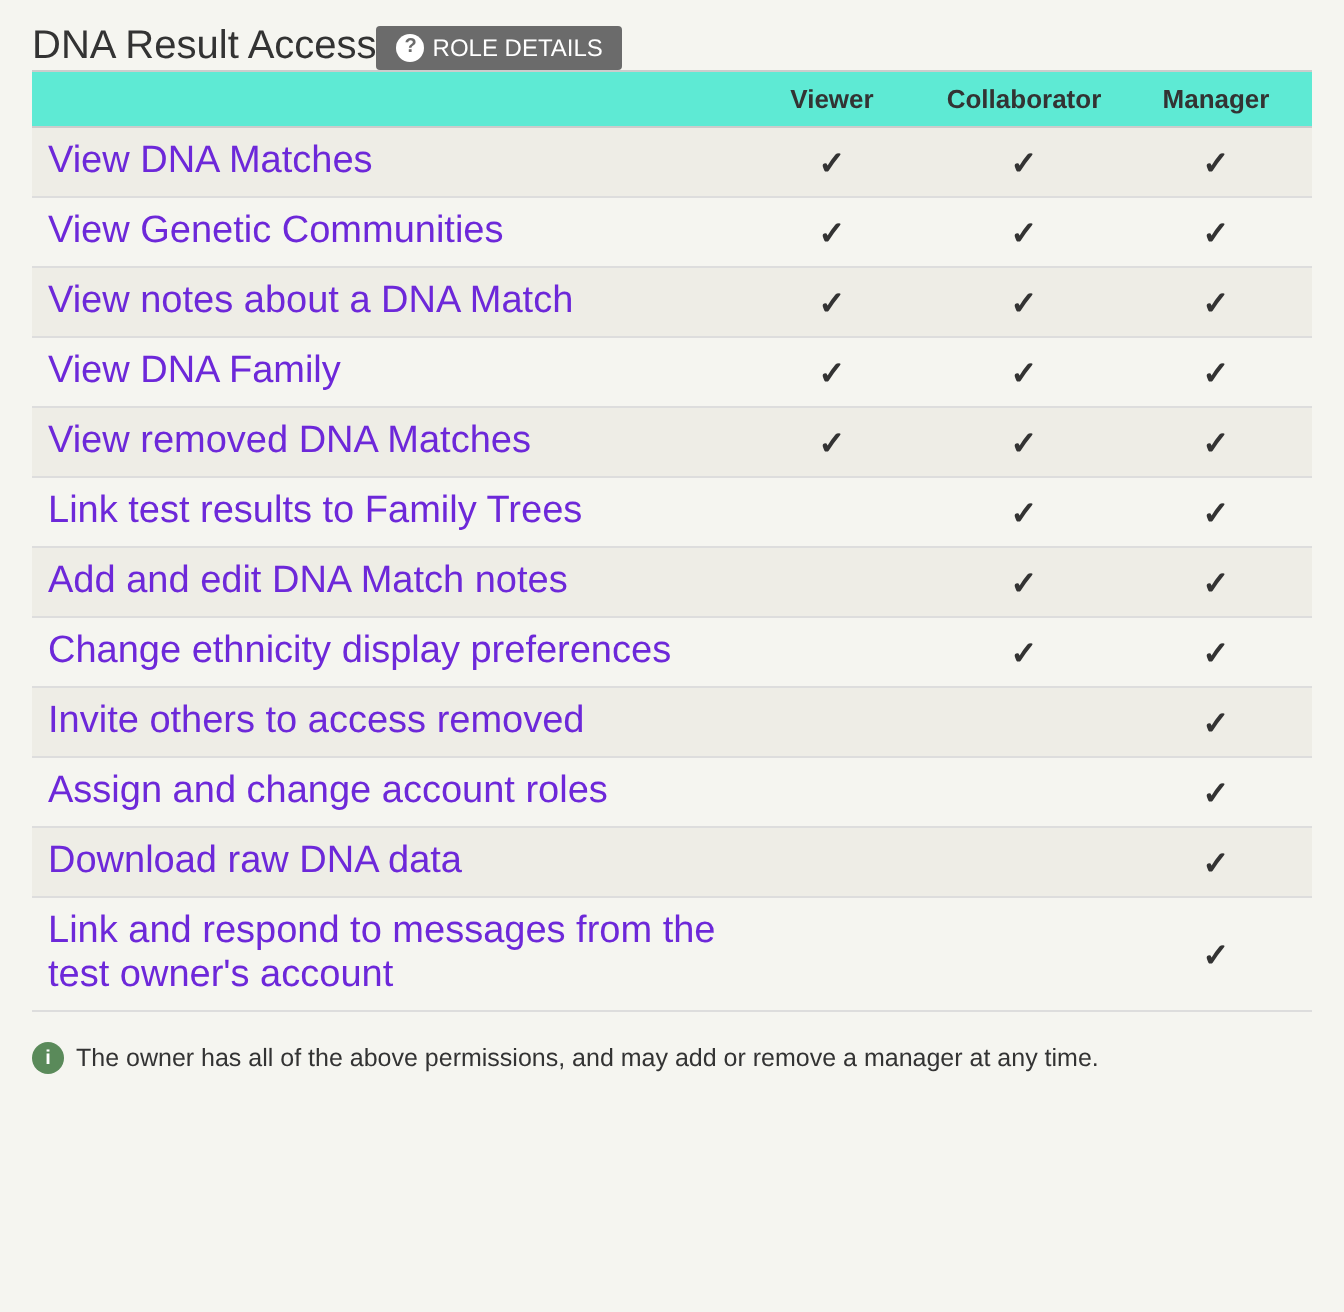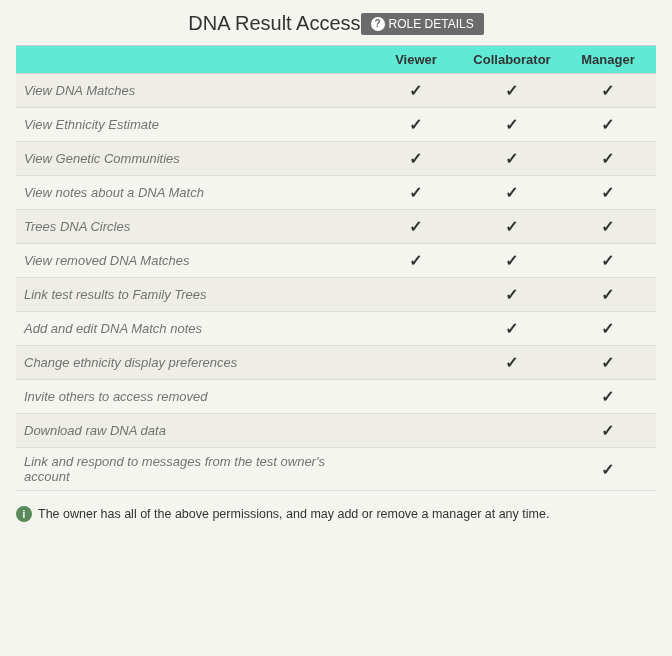--- a/index.html
+++ b/index.html
@@ -9,23 +9,22 @@
       background: #f5f5f0;
       color: #333;
       width: 672px;
     }
     .container {
       background: #f5f5f0;
       padding: 12px 16px 16px 16px;
     }
     .header-row {
       display: flex;
-      justify-content: center;
+      justify-content: flex-start;
       align-items: center;
-      margin-bottom: 10px;
     }
     .page-title {
       font-size: 20px;
       font-weight: normal;
       color: #333;
     }
     .role-details-btn {
       display: flex;
       align-items: center;
       gap: 4px;
@@ -80,23 +79,22 @@
       background: #eeede6;
     }
     tbody tr:nth-child(even) {
       background: #f5f5f0;
     }
     tbody td {
       padding: 6px 8px;
       vertical-align: middle;
     }
     tbody td.feature-cell {
-      font-size: 13px;
-      color: #737373;
-      font-style: italic;
+      font-size: 19px;
+      color: #6d28d9;
     }
     tbody td.check-cell {
       text-align: center;
       font-size: 18px;
       color: #333;
     }
     .checkmark {
       display: inline-block;
       color: #333;
       font-size: 16px;
@@ -149,39 +147,33 @@
         </tr>
       </thead>
       <tbody id="table-body">
           <tr>
             <td class="feature-cell">View DNA Matches</td>
             <td class="check-cell"><span class="checkmark">✓</span></td>
             <td class="check-cell"><span class="checkmark">✓</span></td>
             <td class="check-cell"><span class="checkmark">✓</span></td>
           </tr>
           <tr>
-            <td class="feature-cell">View Ethnicity Estimate</td>
-            <td class="check-cell"><span class="checkmark">✓</span></td>
-            <td class="check-cell"><span class="checkmark">✓</span></td>
-            <td class="check-cell"><span class="checkmark">✓</span></td>
-          </tr>
-          <tr>
             <td class="feature-cell">View Genetic Communities</td>
             <td class="check-cell"><span class="checkmark">✓</span></td>
             <td class="check-cell"><span class="checkmark">✓</span></td>
             <td class="check-cell"><span class="checkmark">✓</span></td>
           </tr>
           <tr>
             <td class="feature-cell">View notes about a DNA Match</td>
             <td class="check-cell"><span class="checkmark">✓</span></td>
             <td class="check-cell"><span class="checkmark">✓</span></td>
             <td class="check-cell"><span class="checkmark">✓</span></td>
           </tr>
           <tr>
-            <td class="feature-cell">Trees DNA Circles</td>
+            <td class="feature-cell">View DNA Family</td>
             <td class="check-cell"><span class="checkmark">✓</span></td>
             <td class="check-cell"><span class="checkmark">✓</span></td>
             <td class="check-cell"><span class="checkmark">✓</span></td>
           </tr>
           <tr>
             <td class="feature-cell">View removed DNA Matches</td>
             <td class="check-cell"><span class="checkmark">✓</span></td>
             <td class="check-cell"><span class="checkmark">✓</span></td>
             <td class="check-cell"><span class="checkmark">✓</span></td>
           </tr>
@@ -198,20 +190,26 @@
             <td class="check-cell"><span class="checkmark">✓</span></td>
           </tr>
           <tr>
             <td class="feature-cell">Change ethnicity display preferences</td>
             <td class="check-cell"></td>
             <td class="check-cell"><span class="checkmark">✓</span></td>
             <td class="check-cell"><span class="checkmark">✓</span></td>
           </tr>
           <tr>
             <td class="feature-cell">Invite others to access removed</td>
+            <td class="check-cell"></td>
+            <td class="check-cell"></td>
+            <td class="check-cell"><span class="checkmark">✓</span></td>
+          </tr>
+          <tr>
+            <td class="feature-cell">Assign and change account roles</td>
             <td class="check-cell"></td>
             <td class="check-cell"></td>
             <td class="check-cell"><span class="checkmark">✓</span></td>
           </tr>
           <tr>
             <td class="feature-cell">Download raw DNA data</td>
             <td class="check-cell"></td>
             <td class="check-cell"></td>
             <td class="check-cell"><span class="checkmark">✓</span></td>
           </tr>

